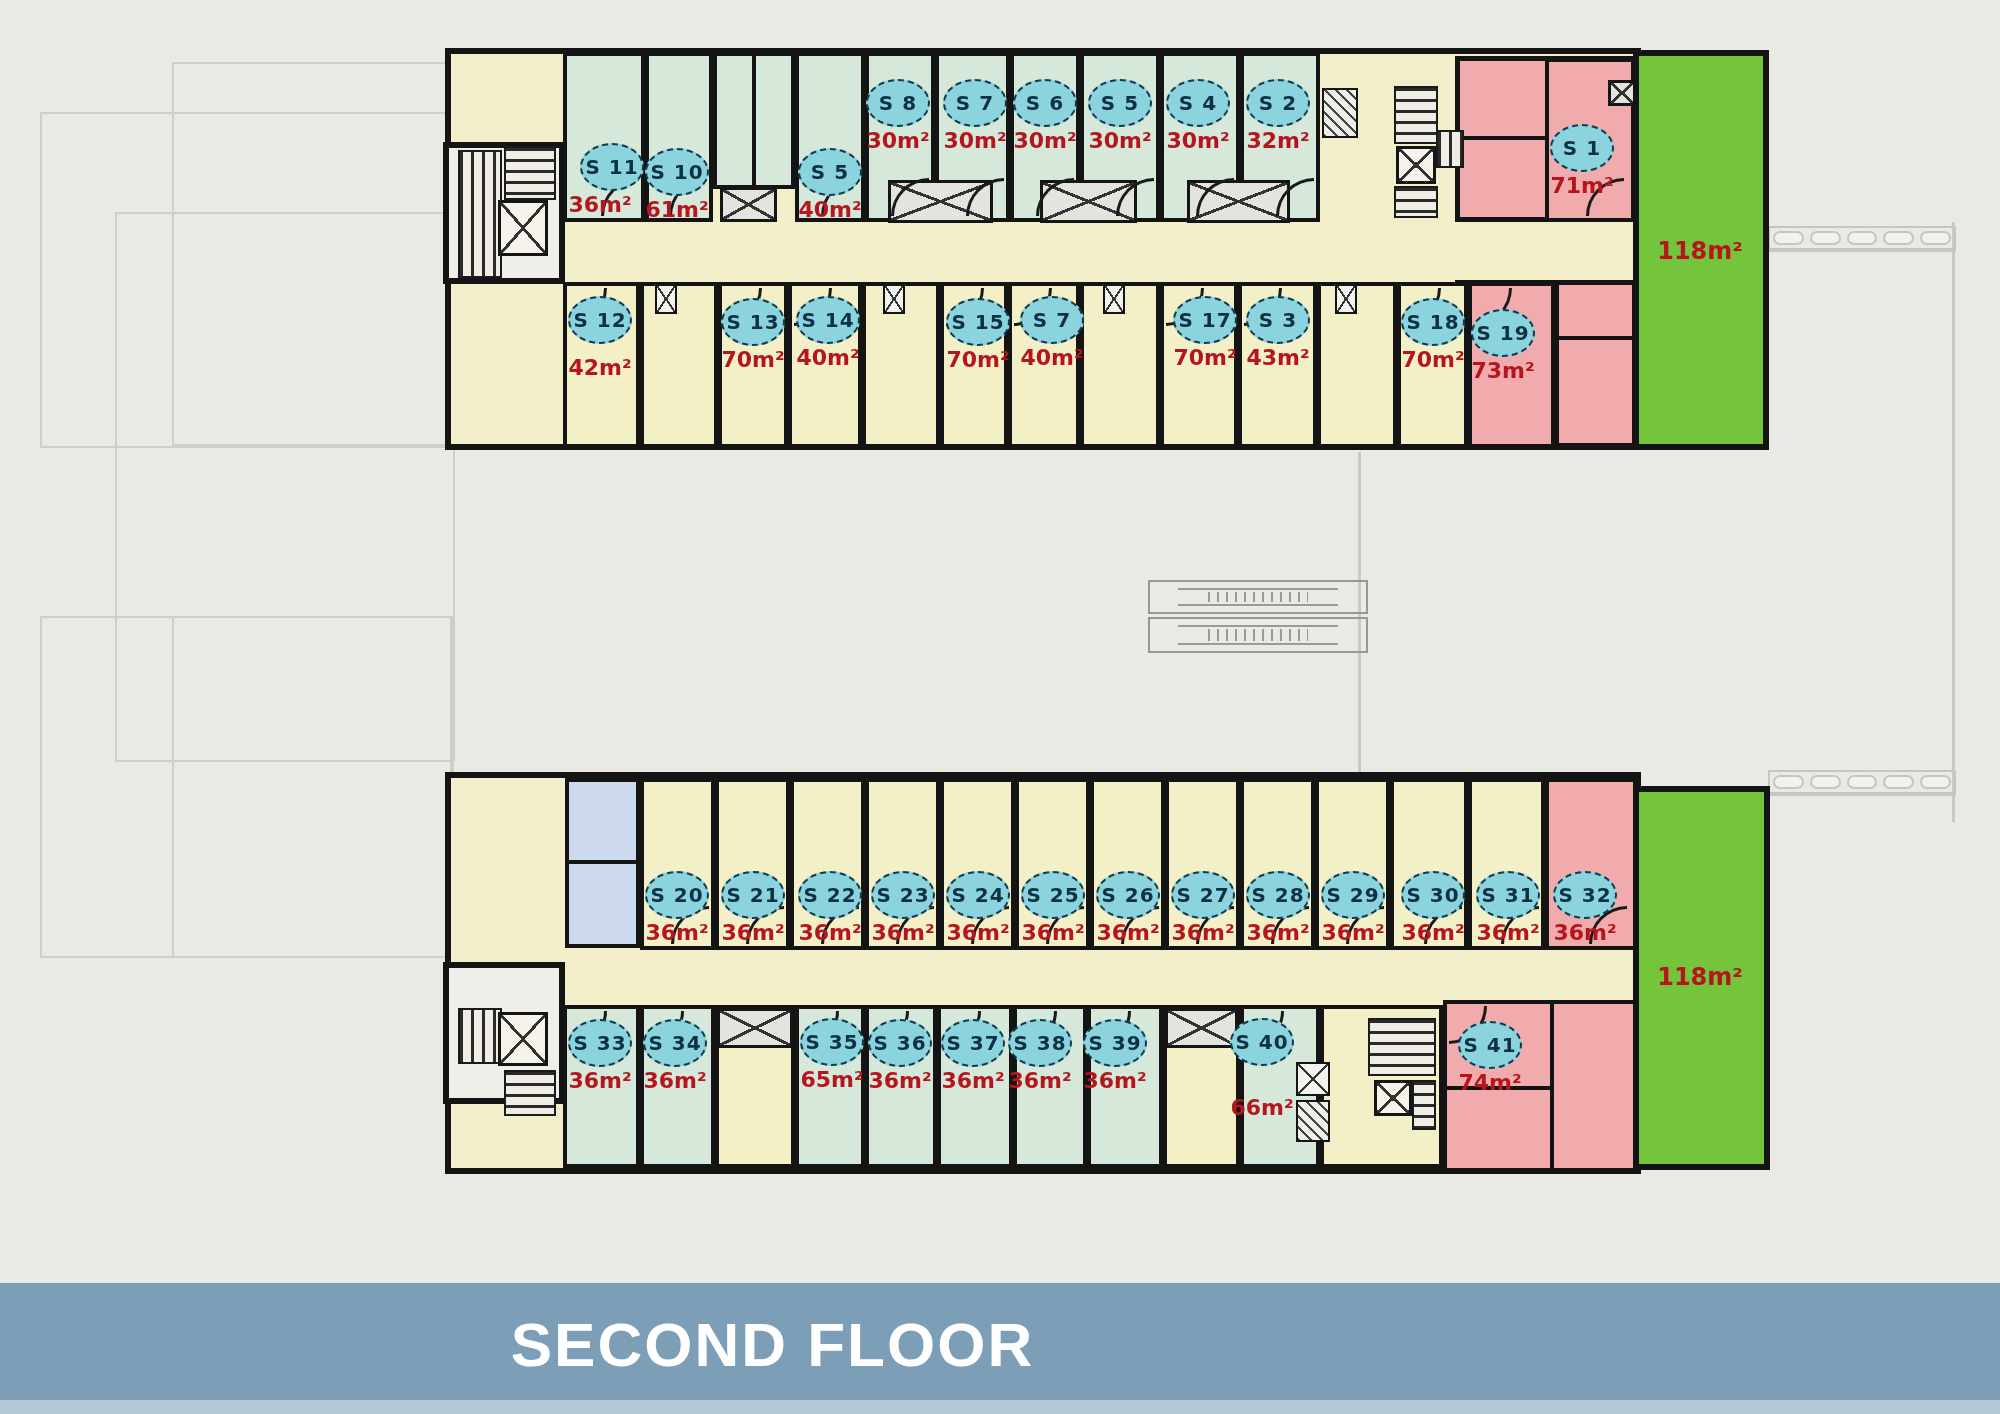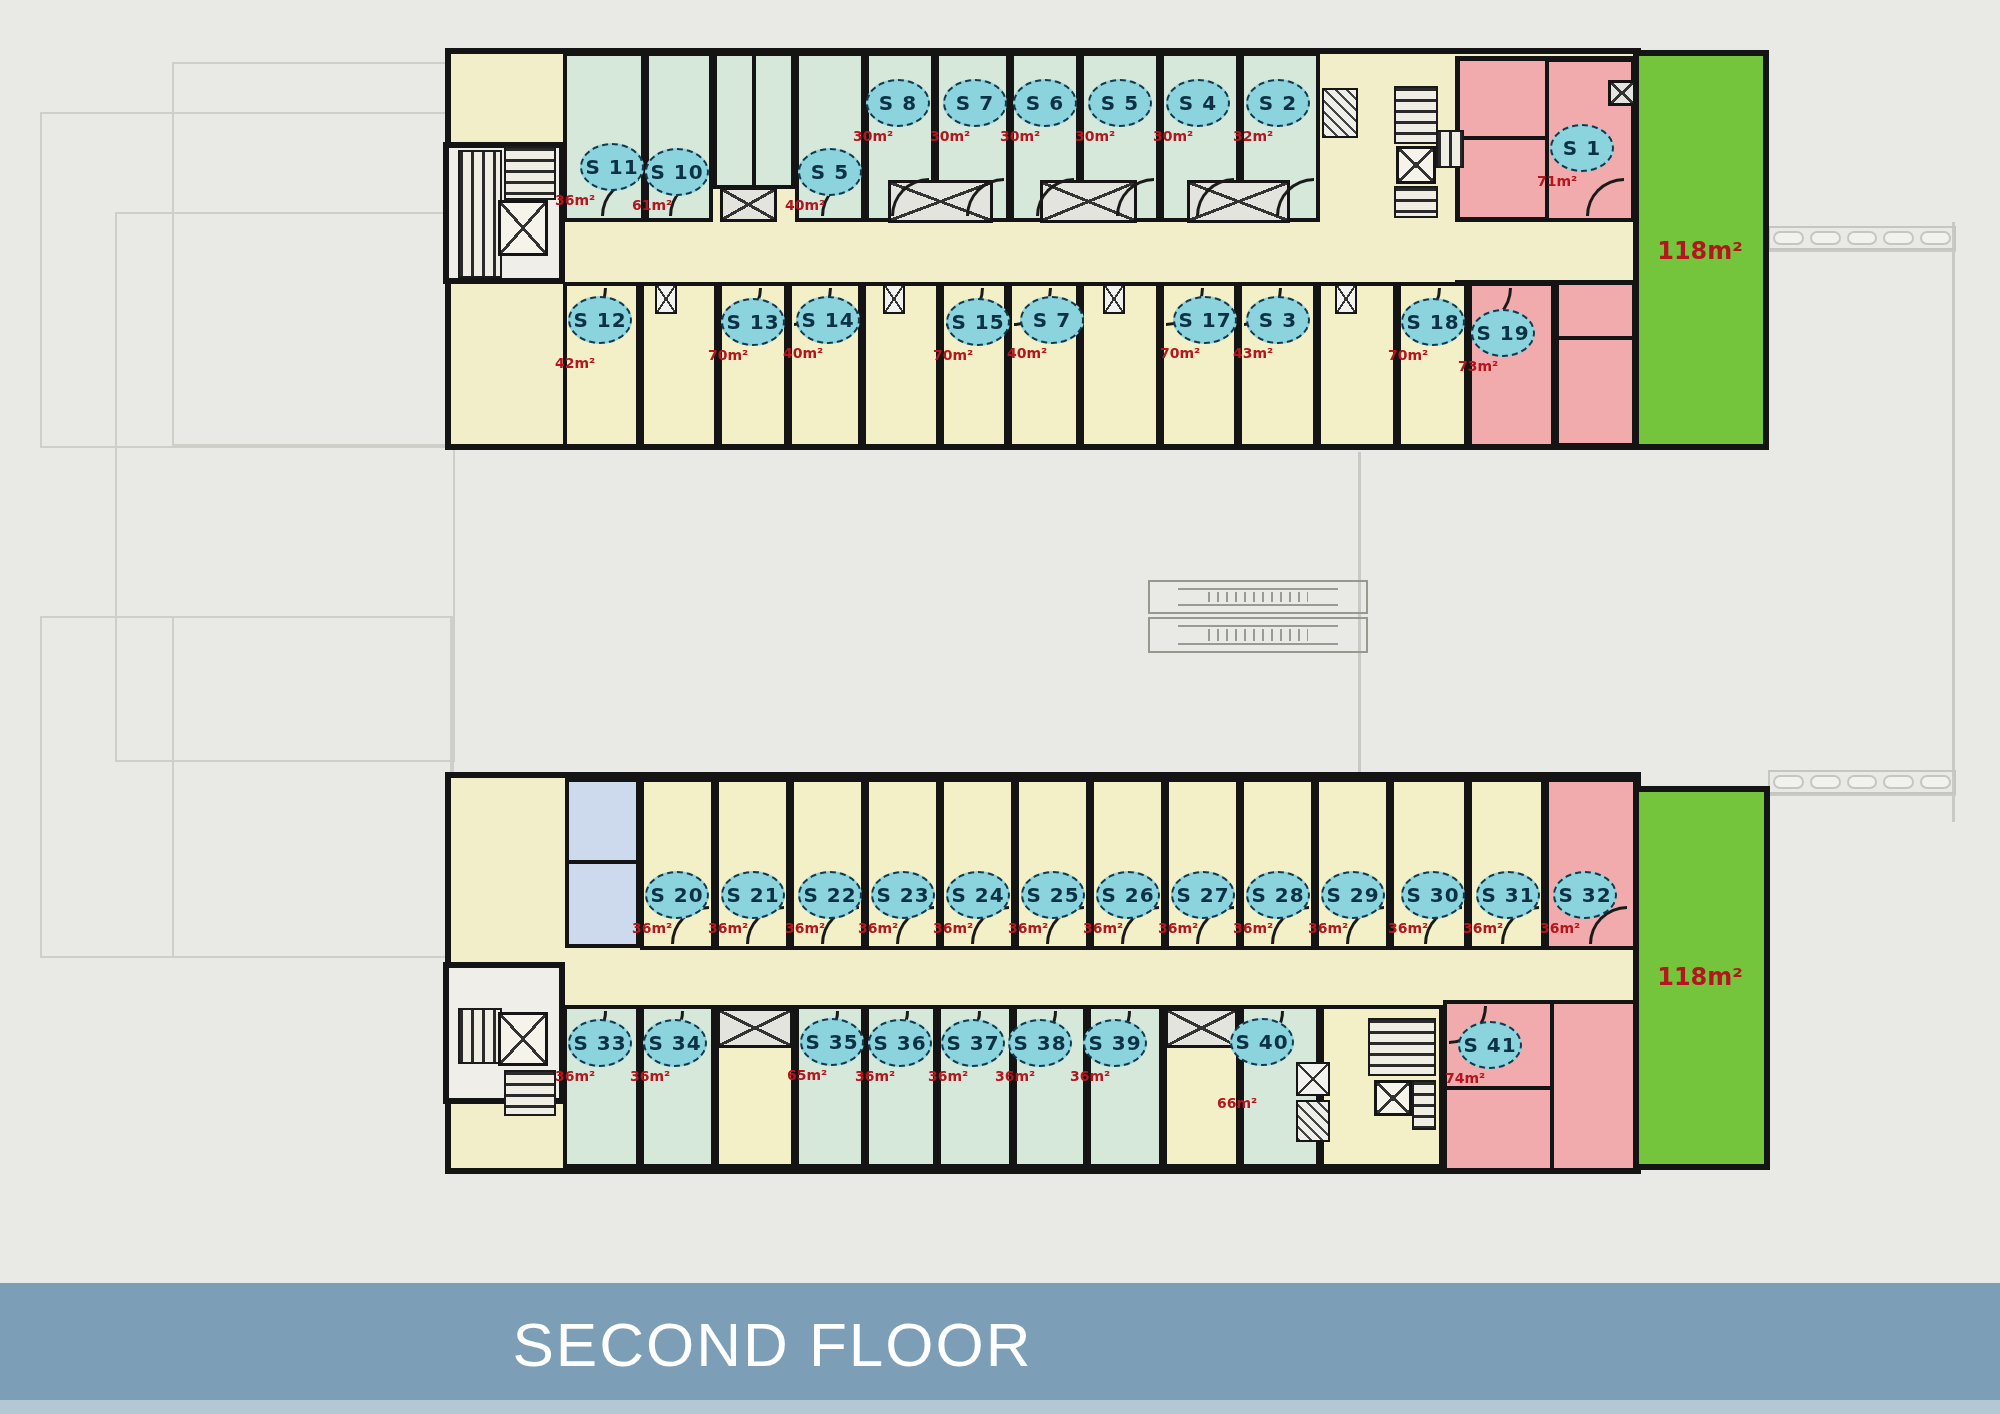--- a/index.html
+++ b/index.html
@@ -7,21 +7,21 @@
         font-family:"DejaVu Sans","Liberation Sans",sans-serif;}
   .abs{position:absolute;box-sizing:border-box;}
   .ghost{border:2px solid #cfcfca;background:transparent;}
   .gline{background:#c9c9c5;}
   .zone{border-style:solid;border-color:#141414;}
   .room{border:4px solid #141414;}
   .line{background:#141414;}
   .tag{border:2px dashed #14384e;background:#8bd4dd;border-radius:50%;
        display:flex;align-items:center;justify-content:center;
        font-weight:bold;font-size:20px;color:#0d3145;letter-spacing:1px;}
-  .area{color:#b5161d;font-weight:bold;font-size:14px;text-align:left;}
+  .area{color:#b5161d;font-weight:bold;font-size:22px;text-align:center;}
   .tlabel{color:#b5161d;font-weight:bold;font-size:24px;text-align:center;}
   .stv{background-color:#f0ede4;border:2px solid #1a1a1a;
        background-image:repeating-linear-gradient(180deg,#2a2a2a 0 3px,transparent 3px 11px);}
   .sth{background-color:#f0ede4;border:2px solid #1a1a1a;
        background-image:repeating-linear-gradient(90deg,#2a2a2a 0 3px,transparent 3px 11px);}
   .xbox{background-color:#e4e4df;border:3px solid #151515;
         background-image:linear-gradient(to top right,transparent calc(50% - 1.5px),#333 calc(50% - 1.5px) calc(50% + 1.5px),transparent calc(50% + 1.5px)),
                          linear-gradient(to bottom right,transparent calc(50% - 1.5px),#333 calc(50% - 1.5px) calc(50% + 1.5px),transparent calc(50% + 1.5px));}
   .xs{background-color:#f2f2ee;border:2px solid #151515;
       background-image:linear-gradient(to top right,transparent calc(50% - 1px),#333 calc(50% - 1px) calc(50% + 1px),transparent calc(50% + 1px)),
@@ -32,21 +32,21 @@
   .esc::before{content:"";position:absolute;left:28px;right:28px;top:6px;bottom:6px;
                border-top:2px solid #9a9a93;border-bottom:2px solid #9a9a93;}
   .esc::after{content:"";position:absolute;left:58px;right:58px;top:10px;bottom:10px;
               background:repeating-linear-gradient(90deg,#9a9a93 0 2px,transparent 2px 9px);}
   .slats{border:2px solid #c6c6c1;display:flex;gap:6px;padding:3px;background:#ececе9;}
   .slat{flex:1;border:2px solid #c6c6c1;border-radius:8px;background:#f1f1ee;}
   .q{border-left:3px solid #1a1a1a;border-top:3px solid #1a1a1a;border-radius:100% 0 0 0;}
   .q2{border-right:3px solid #1a1a1a;border-bottom:3px solid #1a1a1a;border-radius:0 0 100% 0;}
   .banner{position:absolute;left:0;top:1283px;width:2000px;height:117px;background:#7d9eb7;}
   .banner-title{position:absolute;left:0;top:26px;width:1545px;text-align:center;
-                font-family:"Liberation Sans",sans-serif;font-weight:normal;font-size:62px;
+                font-family:"Liberation Sans",sans-serif;font-weight:bold;font-size:62px;
                 color:#ffffff;letter-spacing:2px;}
   .banner-strip{position:absolute;left:0;top:1400px;width:2000px;height:14px;background:#b3c7d4;}
 </style>
 </head>
 <body>
 
 <div id="plan">
   <div class="abs ghost" style="left: 40px; top: 112px; width: 412px; height: 336px;"></div>
     <div class="abs ghost" style="left: 172px; top: 62px; width: 282px; height: 384px;"></div>
     <div class="abs ghost" style="left: 115px; top: 212px; width: 340px; height: 550px;"></div>

